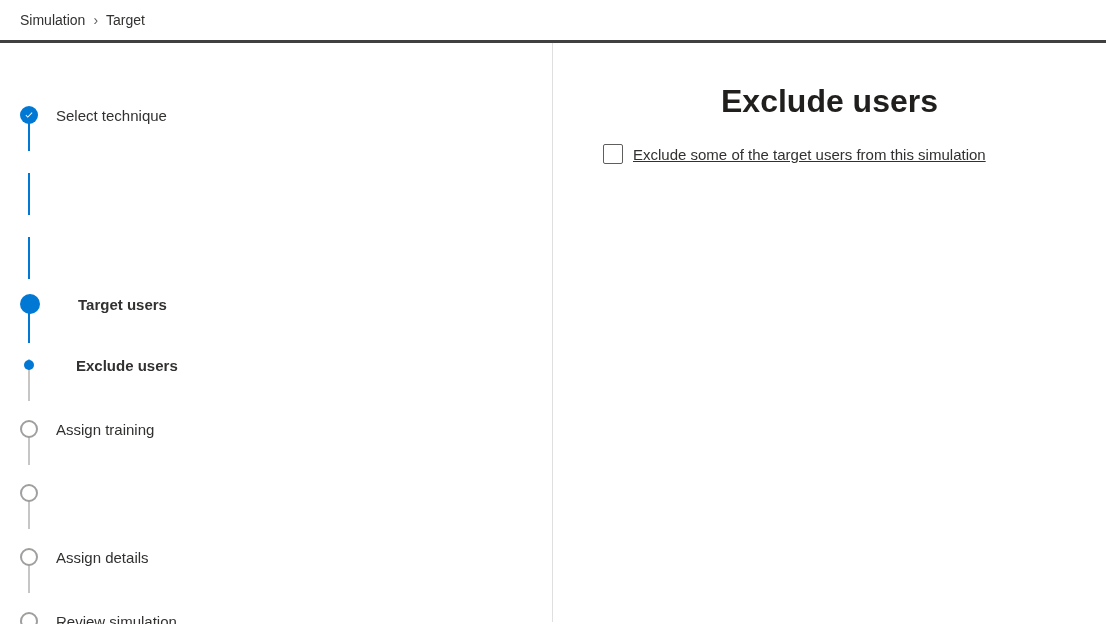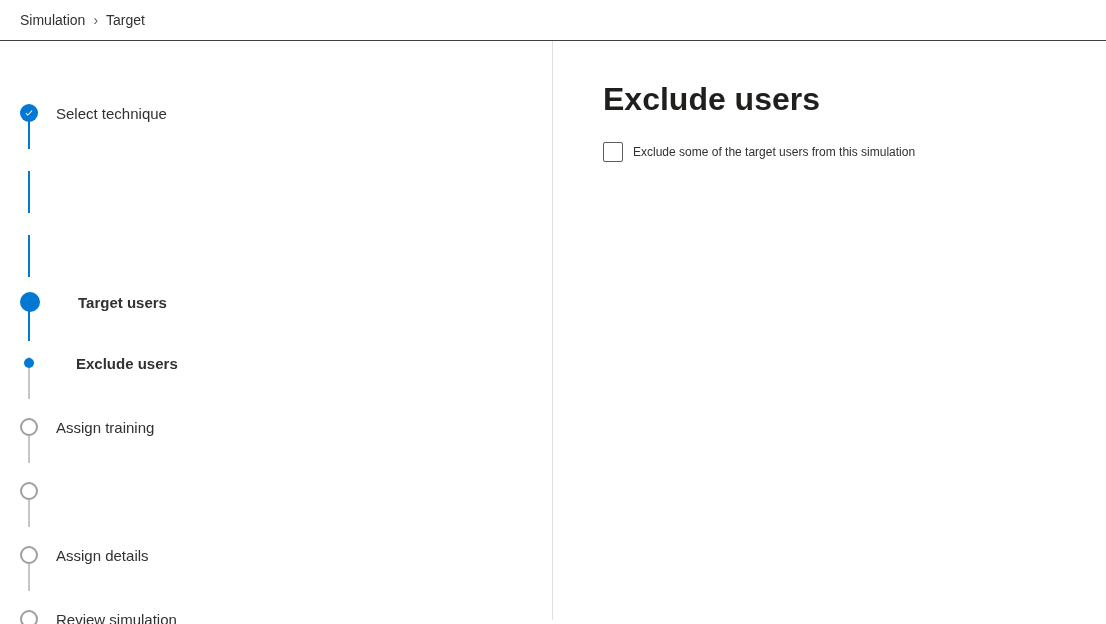--- a/index.html
+++ b/index.html
@@ -10,35 +10,36 @@
     body {
       font-family: 'Segoe UI', -apple-system, BlinkMacSystemFont, sans-serif;
       background: #ffffff;
       color: #323130;
       width: 1106px;
       height: 624px;
       overflow: hidden;
     }
     .breadcrumb {
       padding: 12px 20px;
-      border-bottom: 1px solid #404040;
+      border-bottom: 3px solid #404040;
       display: flex;
       align-items: center;
       gap: 8px;
       font-size: 14px;
     }
     .breadcrumb-item {
       color: #323130;
     }
     .breadcrumb-sep {
       color: #605e5c;
     }
     .content {
       display: flex;
       height: calc(100% - 45px);
+      text-align: center;
     }
     .sidebar {
       width: 50%;
       padding: 40px 20px 20px 20px;
       border-right: 1px solid #e1dfdd;
     }
     .steps {
       list-style: none;
       position: relative;
     }
@@ -136,22 +137,23 @@
     }
     .checkbox {
       width: 20px;
       height: 20px;
       border: 1.5px solid #605e5c;
       border-radius: 2px;
       background: #fff;
       cursor: pointer;
     }
     .checkbox-label {
-      font-size: 12px;
-      color: #323130;
+      font-size: 15px;
+      color: #323130;
+      text-decoration: underline;
     }
   </style>
 </head>
 <body>
 
 <div class="breadcrumb">
   <span class="breadcrumb-item">Simulation</span>
   <span class="breadcrumb-sep">›</span>
   <span class="breadcrumb-item">Target</span>
 </div>

